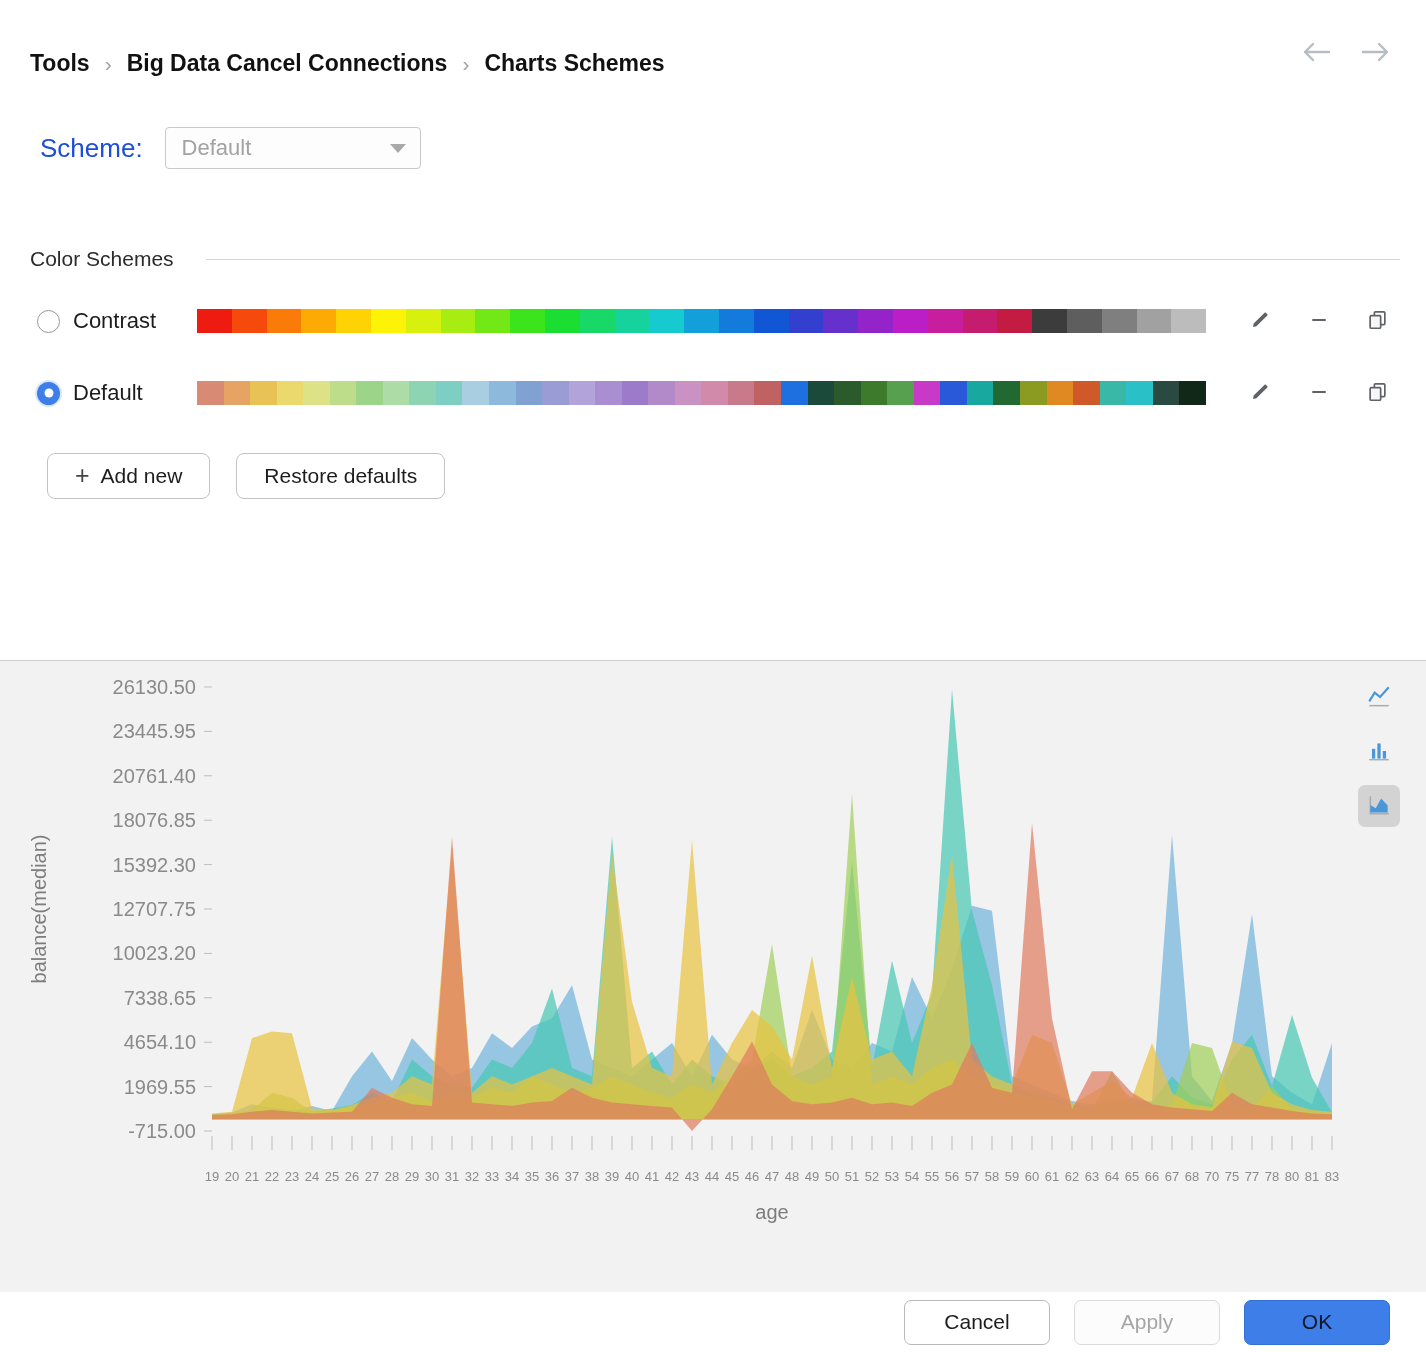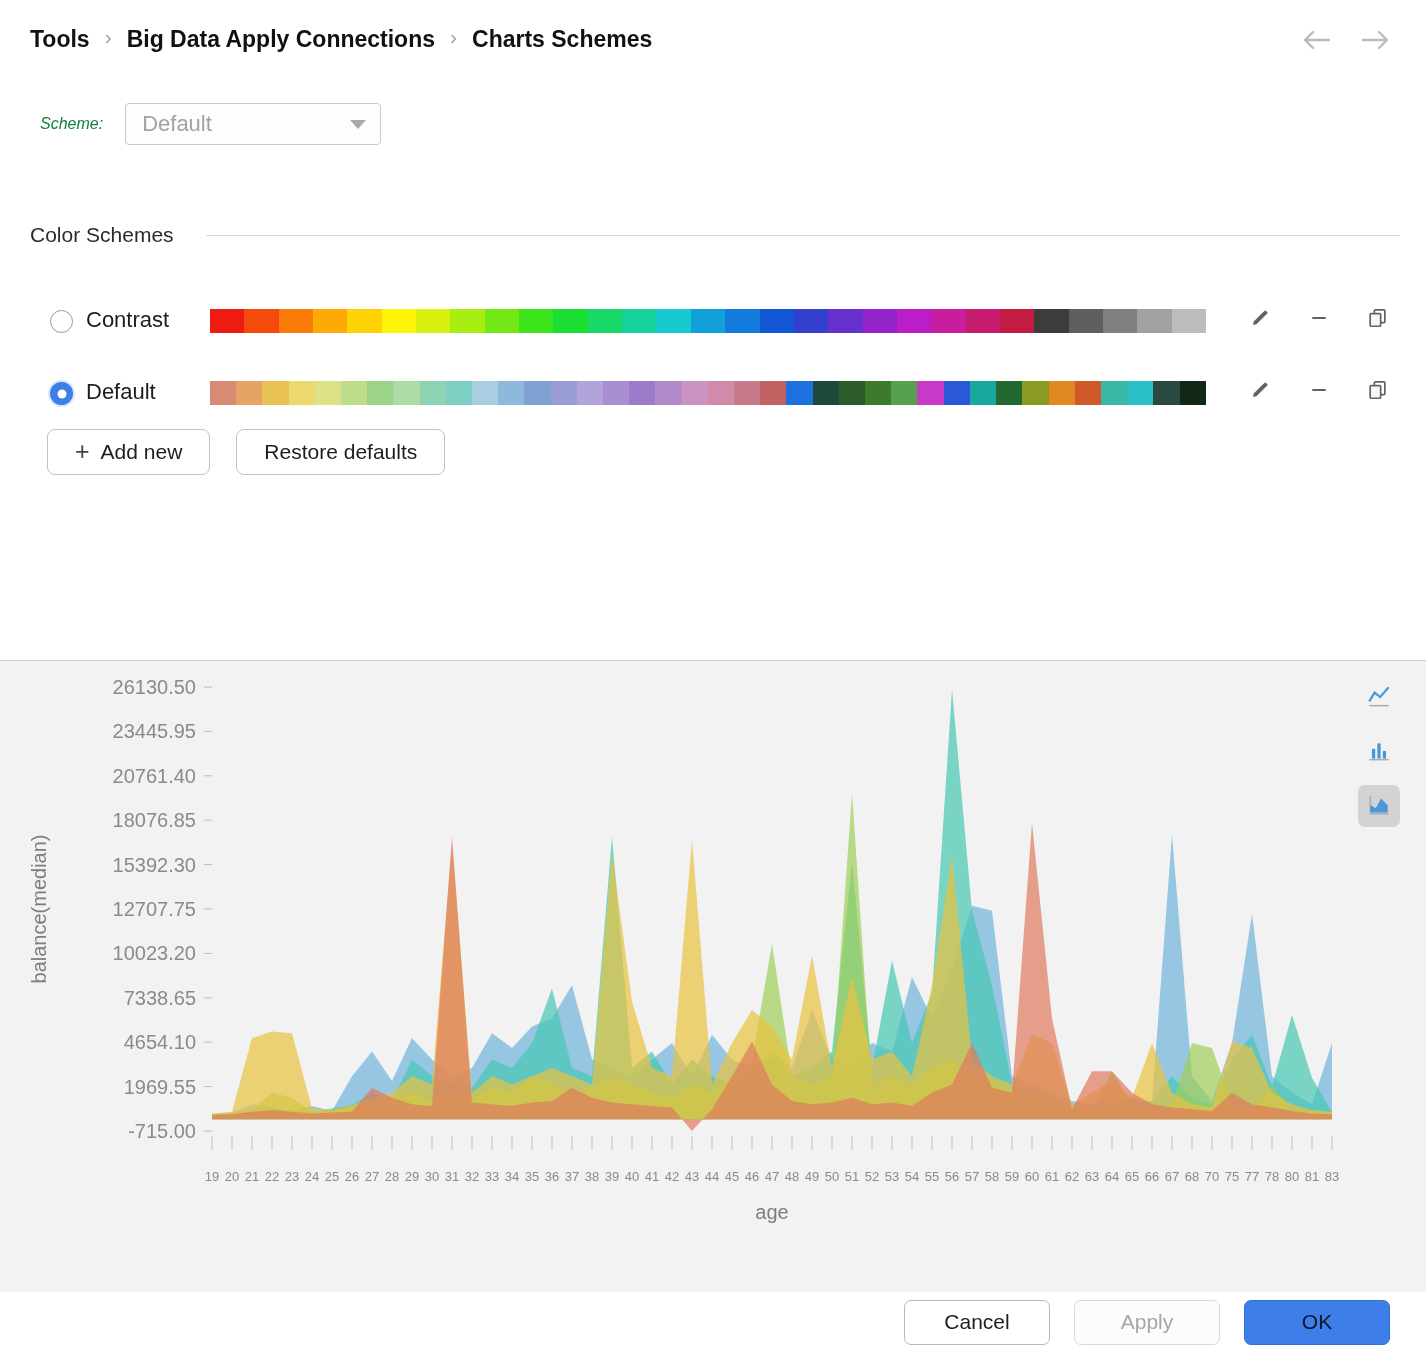--- a/index.html
+++ b/index.html
@@ -2,43 +2,43 @@
 <html><head>
 <meta charset="utf-8">
 <style>
   * { margin:0; padding:0; box-sizing:border-box; }
   html,body { width:1426px; height:1352px; }
   body { font-family:"Liberation Sans",sans-serif; background:#ffffff; color:#1f1f1f; overflow:hidden; }
   .page { display:flex; flex-direction:column; height:1352px; }
 
   
   .breadcrumb-bar { display:flex; justify-content:space-between; align-items:center; padding:26px 34px 0 30px; }
-  .breadcrumb { display:flex; align-items:flex-start; gap:15px; font-size:23px; font-weight:700; color:#111; }
+  .breadcrumb { display:flex; align-items:flex-end; gap:15px; font-size:23px; font-weight:700; color:#111;margin-top:24px; }
   .breadcrumb .crumb { cursor:pointer; }
   .breadcrumb .sep { color:#9aa0a6; font-weight:400; font-size:21px; transform:translateY(-1px); }
   .nav-arrows { display:flex; gap:28px; align-items:center; }
   .nav-arrows svg { display:block; }
 
   
   .scheme-row { display:flex; align-items:center; gap:22px; margin-top:50px; padding-left:40px; }
-  .scheme-label { font-size:16px; color:#15803d;font-style:italic; }
+  .scheme-label { font-size:26px; color:#1d4ed8; }
   .combo { width:256px; height:42px; border:1px solid #c9c9c9; border-radius:4px; background:#fdfdfd;
            display:flex; align-items:center; justify-content:space-between; padding:0 14px 0 16px;
            font-size:22px; color:#a2a2a2; }
   .combo .caret { width:0; height:0; border-left:8px solid transparent; border-right:8px solid transparent;
                   border-top:9px solid #a9a9a9; }
 
   
   .section-header { display:flex; align-items:center; gap:32px; margin-top:78px; padding:0 26px 0 30px; }
   .section-title { font-size:21px; color:#2b2b2b; white-space:nowrap; }
   .section-rule { flex:1; height:1px; background:#d8d8d8; }
 
   
   #scheme-rows { margin-top:14px; }
-  .cs-row { display:flex; align-items:flex-end; height:72px; padding:0 36px 0 37px;margin-left:13px; }
+  .cs-row { display:flex; align-items:center; height:72px; padding:0 36px 0 37px; }
   .radio { width:23px; height:23px; border-radius:50%; border:1.5px solid #989898; background:#fff; flex:none; position:relative; cursor:pointer; }
   .radio.checked { border:none; background:#3d7ee8; box-shadow:0 0 0 2px #d9e6fb; }
   .radio.checked::after { content:""; position:absolute; width:9px; height:9px; border-radius:50%; background:#fff;
                           top:50%; left:50%; transform:translate(-50%,-50%); }
   .cs-label { font-size:22px; color:#1c1c1c; margin-left:13px; width:124px; flex:none; cursor:pointer; }
   .strip { flex:1; height:24px; display:flex; overflow:hidden; }
   .strip .swatch { flex:1; }
   .row-icons { display:flex; gap:34px; margin-left:42px; flex:none; }
   .icon-btn { background:none; border:none; padding:2px; cursor:pointer; display:flex; align-items:center; justify-content:center; }
 
@@ -70,21 +70,21 @@
 </style>
 </head>
 <body>
 
 <div class="page">
 
   <div class="breadcrumb-bar">
     <div class="breadcrumb">
       <span class="crumb">Tools</span>
       <span class="sep">›</span>
-      <span class="crumb">Big Data Apply Connections</span>
+      <span class="crumb">Big Data Cancel Connections</span>
       <span class="sep">›</span>
       <span class="crumb">Charts Schemes</span>
     </div>
     <div class="nav-arrows">
       <span>
         <svg width="32" height="24" viewBox="0 0 32 24">
             <path d="M29 12H5M13 4l-8 8 8 8" stroke="#b7bdc3" stroke-width="2.4" fill="none" stroke-linecap="round" stroke-linejoin="round"></path>
           </svg>
       </span>
       <span>

